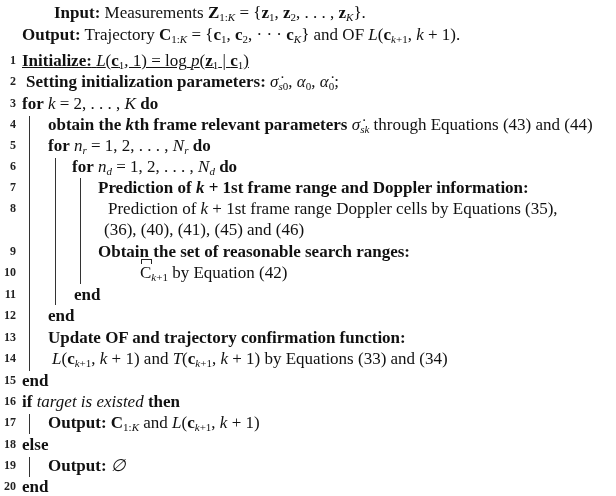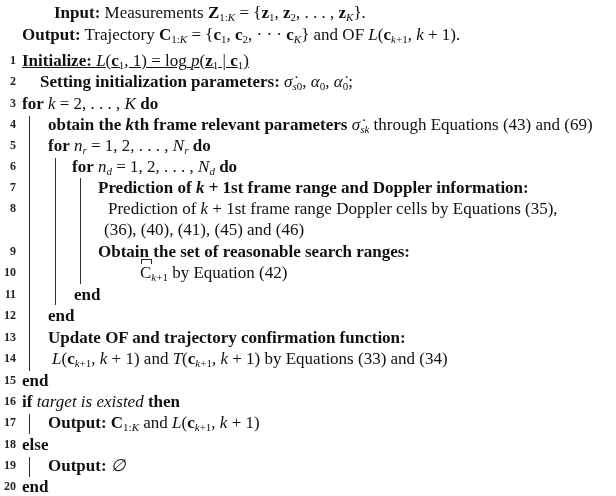--- a/index.html
+++ b/index.html
@@ -39,31 +39,31 @@
 <div class="vbar" style="left:29px; top:414px; height:20px;"></div>
 <div class="vbar" style="left:29px; top:457px; height:20px;"></div>
 
 <div class="line" style="top:50px;">
   <span class="num">1</span>
   <span class="txt" style="left:22px;text-decoration:underline;"><b>Initialize:</b> <i>L</i>(<b>c</b><sub>1</sub>, 1) = <span>log</span> <i>p</i>(<b>z</b><sub>1</sub> | <b>c</b><sub>1</sub>)</span>
 </div>
 
 <div class="line" style="top:71px;">
   <span class="num">2</span>
-  <span class="txt" style="left:40px;"><b>Setting initialization parameters:</b> <i>σ̇</i><sub><i>s</i>0</sub>, <i>α</i><sub>0</sub>, <i>α̇</i><sub>0</sub>;</span>
+  <span class="txt" style="left:26px;"><b>Setting initialization parameters:</b> <i>σ̇</i><sub><i>s</i>0</sub>, <i>α</i><sub>0</sub>, <i>α̇</i><sub>0</sub>;</span>
 </div>
 
 <div class="line" style="top:93px;">
   <span class="num">3</span>
   <span class="txt" style="left:22px;"><b>for</b> <i>k</i> = 2, . . . , <i>K</i> <b>do</b></span>
 </div>
 
 <div class="line" style="top:114px;">
   <span class="num">4</span>
-  <span class="txt" style="left:48px;"><b><span>obtain the</span> <i>k</i><span>th frame relevant parameters</span></b> <i>σ̇</i><sub><i>sk</i></sub> <span>through Equations (43) and (69)</span></span>
+  <span class="txt" style="left:48px;"><b><span>obtain the</span> <i>k</i><span>th frame relevant parameters</span></b> <i>σ̇</i><sub><i>sk</i></sub> <span>through Equations (43) and (44)</span></span>
 </div>
 
 <div class="line" style="top:135px;">
   <span class="num">5</span>
   <span class="txt" style="left:48px;"><b>for</b> <i>n</i><sub><i>r</i></sub> = 1, 2, . . . , <i>N</i><sub><i>r</i></sub> <b>do</b></span>
 </div>
 
 <div class="line" style="top:156px;">
   <span class="num">6</span>
   <span class="txt" style="left:72px;"><b>for</b> <i>n</i><sub><i>d</i></sub> = 1, 2, . . . , <i>N</i><sub><i>d</i></sub> <b>do</b></span>

